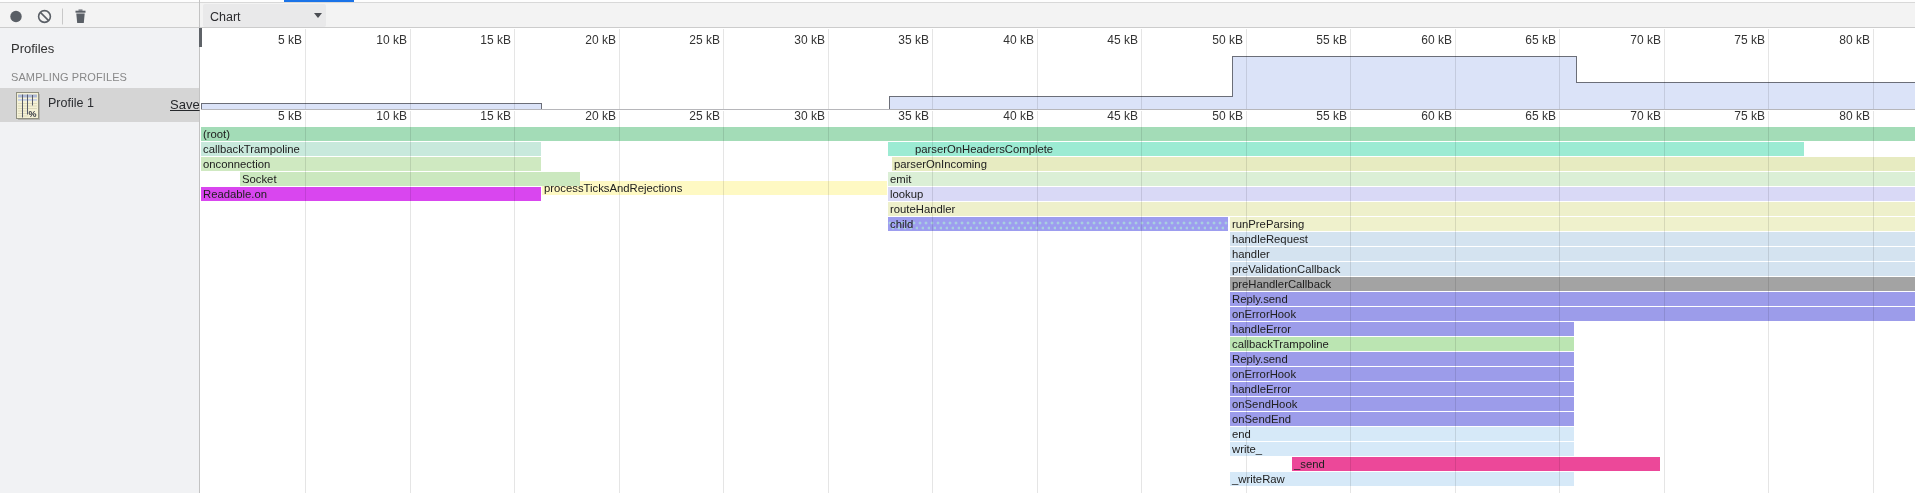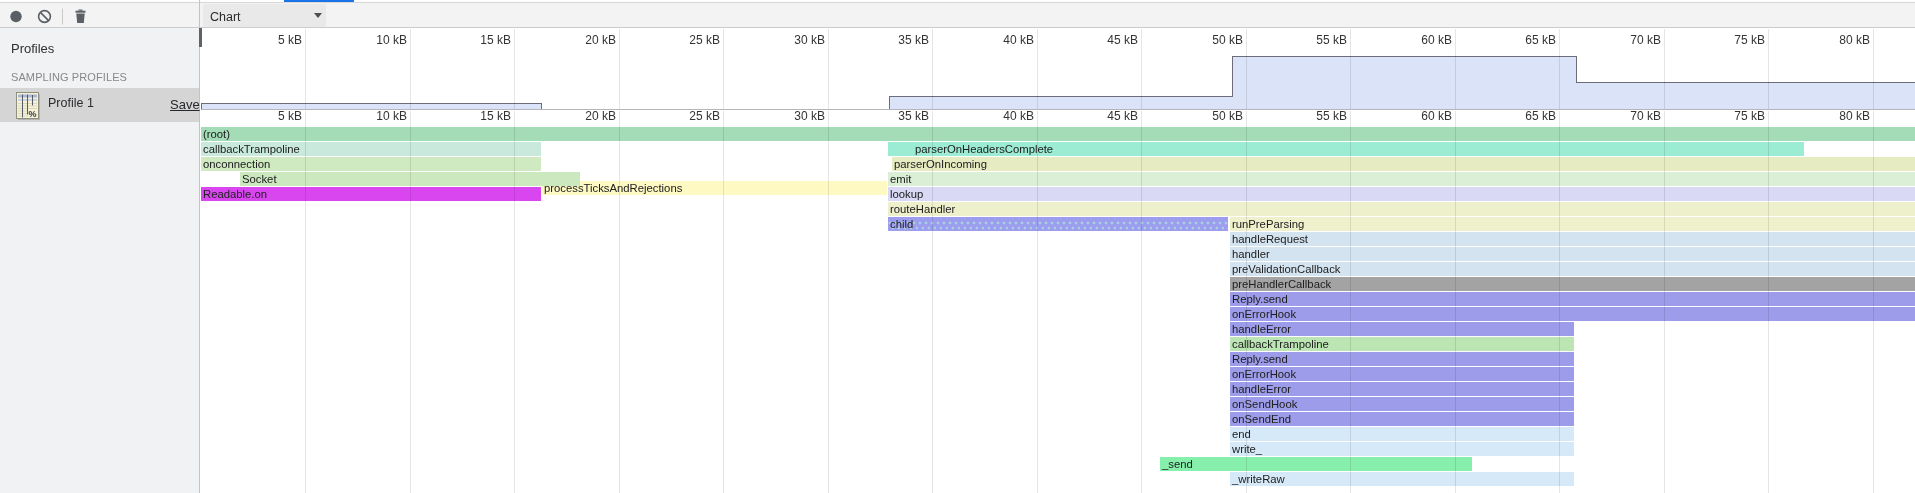--- a/index.html
+++ b/index.html
@@ -145,13 +145,13 @@
 <div class="bar" style="left:1230px;top:307px;width:685px;background-color:#9c9cea;">onErrorHook</div>
 <div class="bar" style="left:1230px;top:322px;width:344px;background-color:#9c9cea;">handleError</div>
 <div class="bar" style="left:1230px;top:337px;width:344px;background-color:#bbe5b2;">callbackTrampoline</div>
 <div class="bar" style="left:1230px;top:352px;width:344px;background-color:#9c9cea;">Reply.send</div>
 <div class="bar" style="left:1230px;top:367px;width:344px;background-color:#9c9cea;">onErrorHook</div>
 <div class="bar" style="left:1230px;top:382px;width:344px;background-color:#9c9cea;">handleError</div>
 <div class="bar" style="left:1230px;top:397px;width:344px;background-color:#9c9cea;">onSendHook</div>
 <div class="bar" style="left:1230px;top:412px;width:344px;background-color:#9c9cea;">onSendEnd</div>
 <div class="bar" style="left:1230px;top:427px;width:344px;background-color:#d6e9f8;">end</div>
 <div class="bar" style="left:1230px;top:442px;width:344px;background-color:#d6e9f8;">write_</div>
-<div class="bar" style="left:1160px;top:457px;width:312px;background-color:#86efac;">_send</div>
+<div class="bar" style="left:1292px;top:457px;width:368px;background-color:#ec4899;">_send</div>
 <div class="bar" style="left:1230px;top:472px;width:344px;background-color:#d6e9f8;">_writeRaw</div>
 </body></html>

